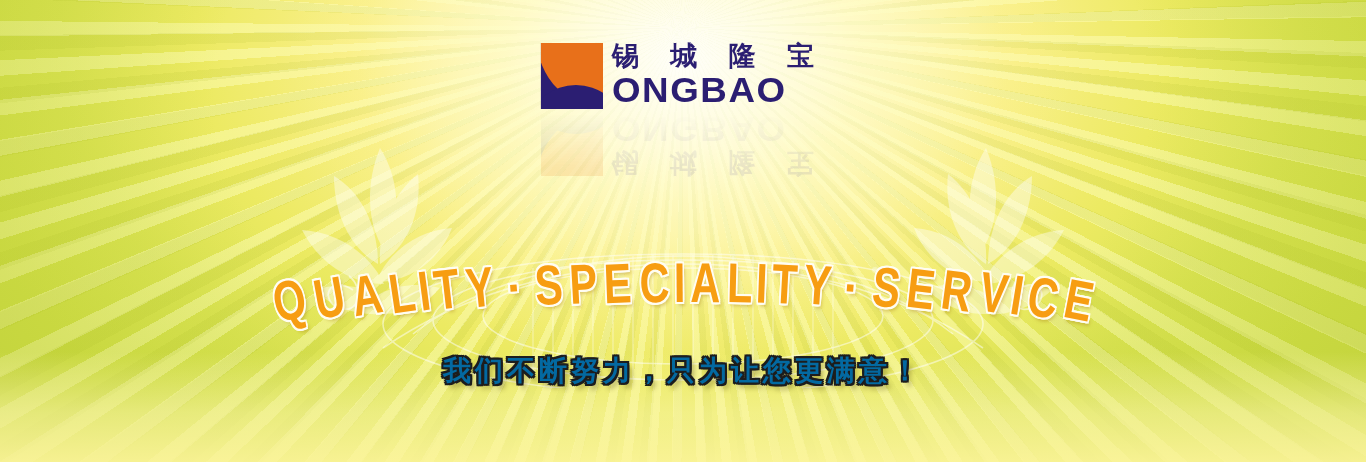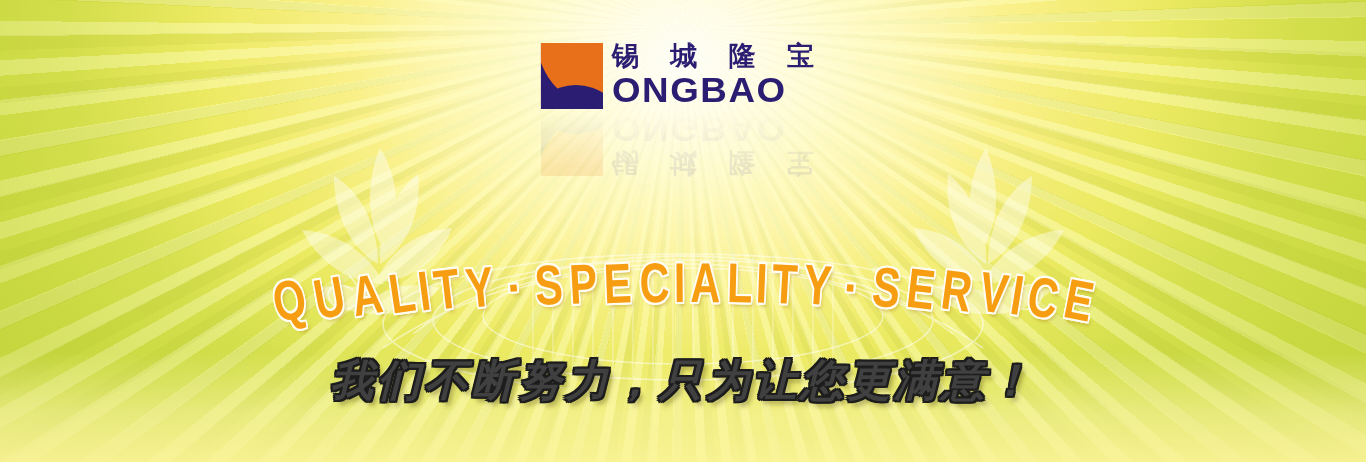--- a/index.html
+++ b/index.html
@@ -229,24 +229,23 @@
   
   .slogan{
     position:absolute;
     left:0; right:0; top:352px;
     text-align:center;
     z-index:7;
   }
   .slogan-text{
     font-family:"DejaVu Sans","Liberation Sans",sans-serif;
     font-weight:bold;
-    font-style:italic;
-    font-size:43px;
+    font-size:28px;
     letter-spacing:4px;
-    color:#404040;
+    color:#0369a1;
     white-space:nowrap;
     text-shadow:
       -2px 0 0 #1d1d1d, 2px 0 0 #1d1d1d,
       0 -2px 0 #1d1d1d, 0 2px 0 #1d1d1d,
       -2px -2px 0 #1d1d1d, 2px -2px 0 #1d1d1d,
       -2px 2px 0 #1d1d1d, 2px 2px 0 #1d1d1d,
       4px 5px 5px rgba(70,60,10,.45);
   }
 </style>
 </head>

